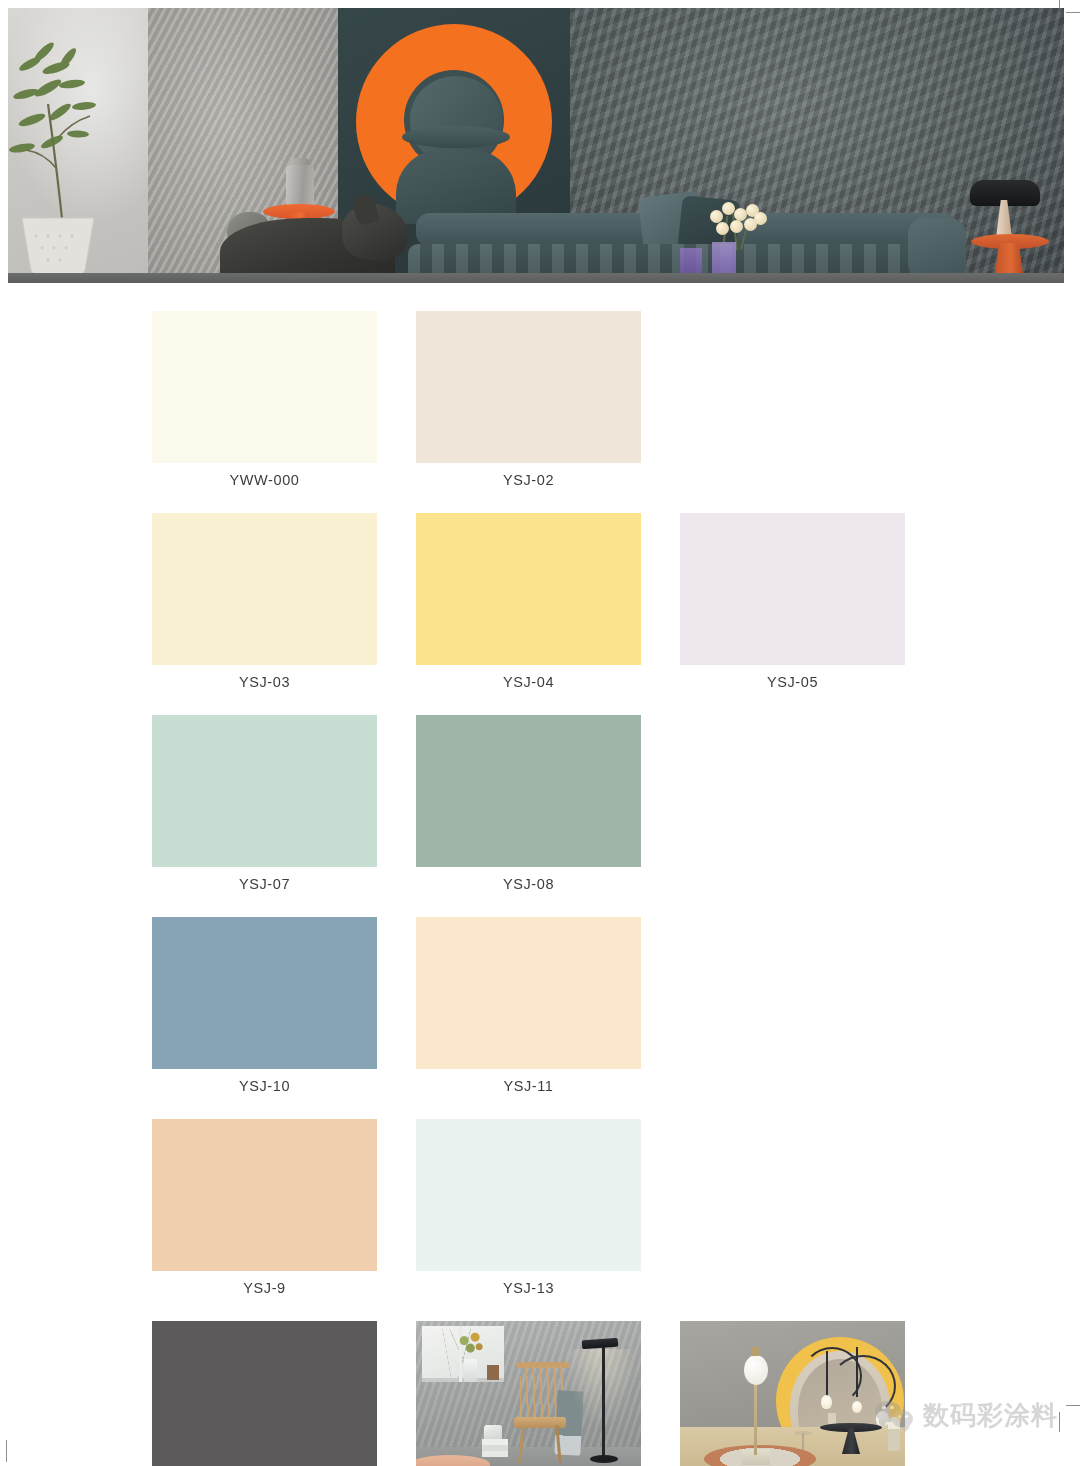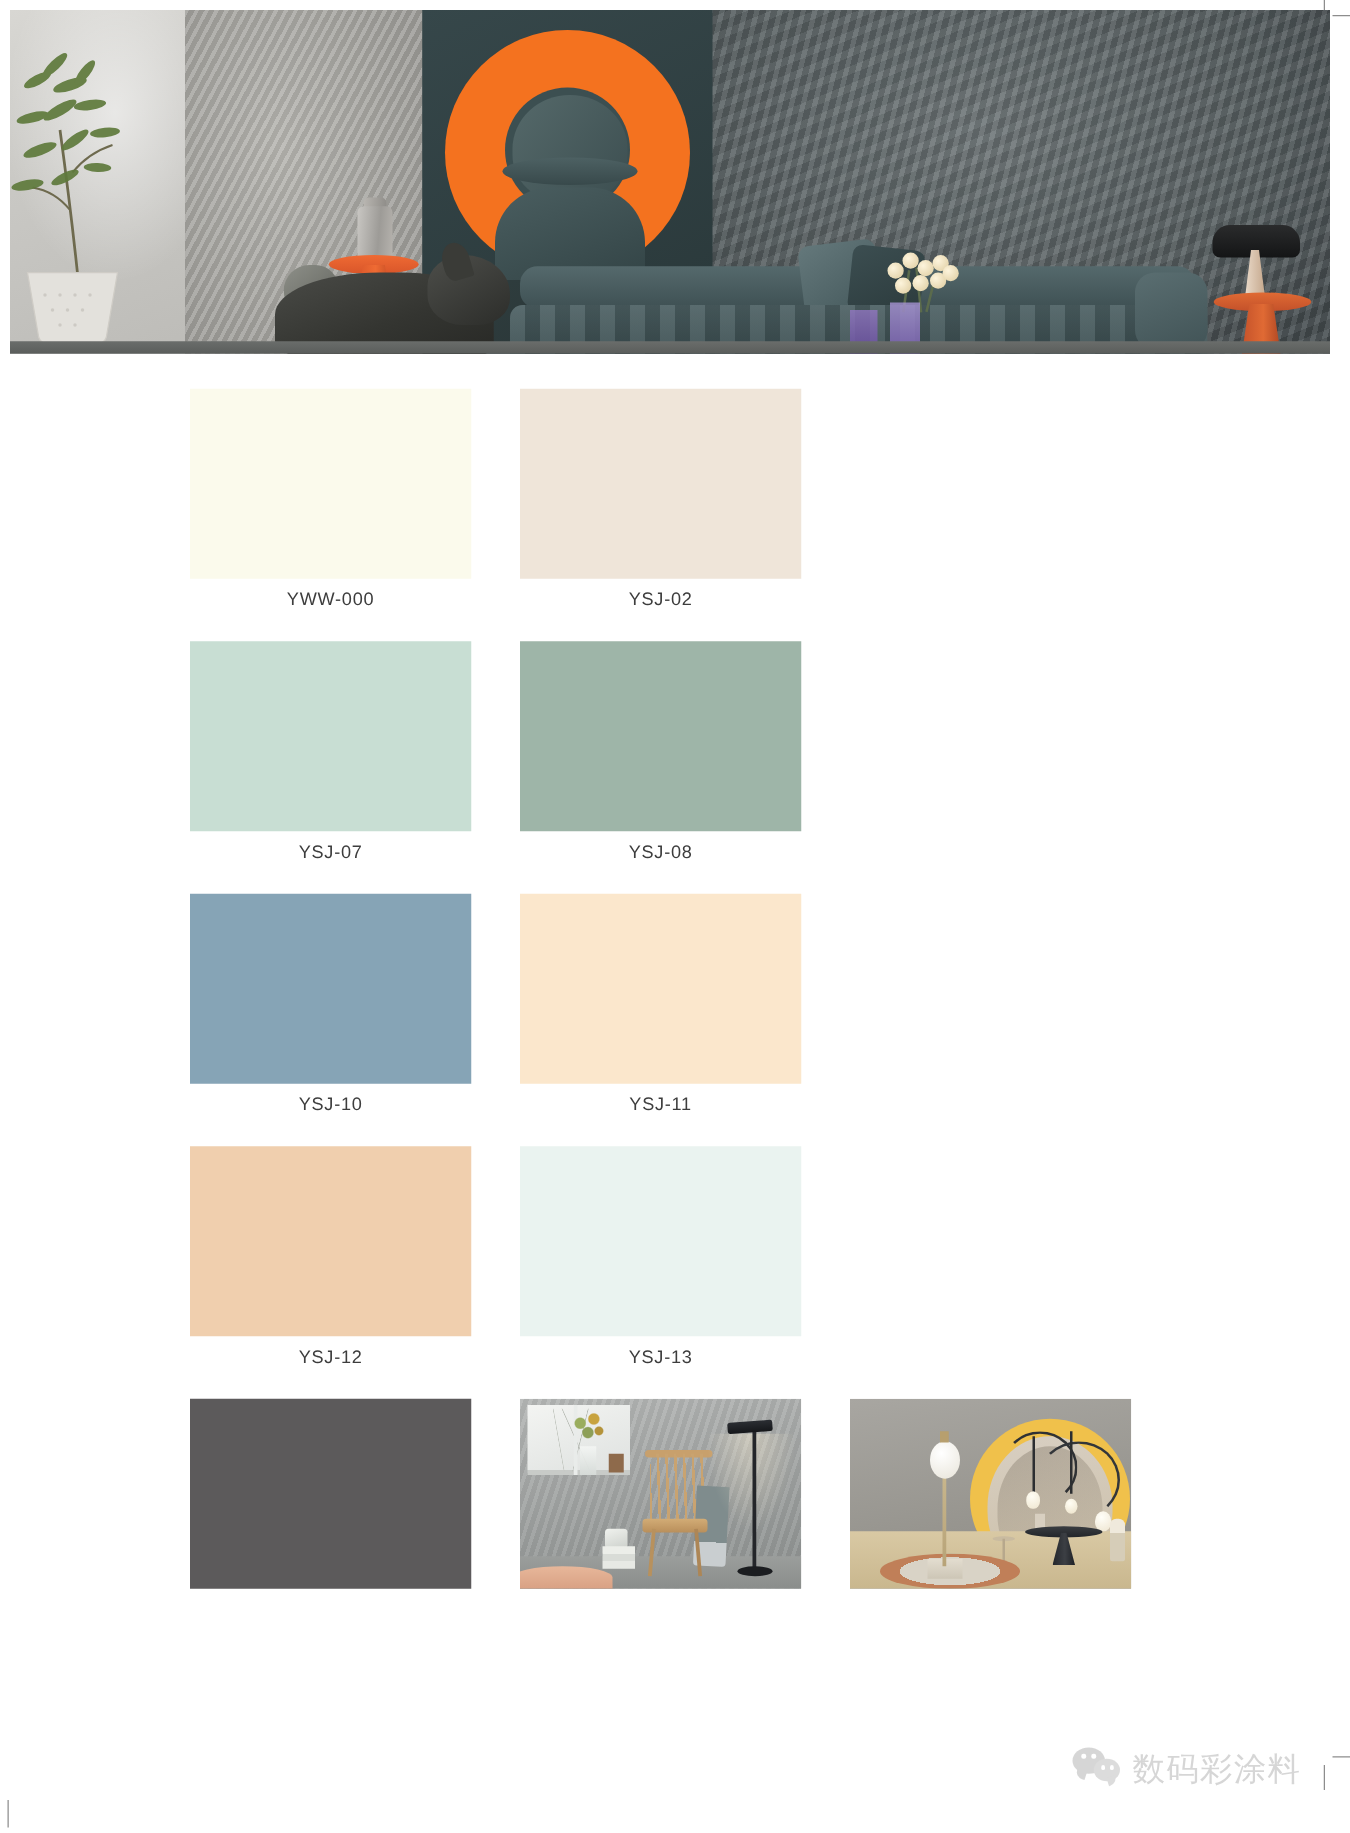--- a/index.html
+++ b/index.html
@@ -472,26 +472,27 @@
   }
   .p2-small-chair {
     position: absolute; left: 208px; top: 96px; width: 12px; height: 34px;
     background: linear-gradient(180deg, #efe9dc 0 34%, #d6cdb8 34% 100%);
     border-radius: 5px 5px 2px 2px;
   }
 
   
   .footer-brand {
     position: absolute;
-    right: 39px;
+    right: 22px;
     top: 1398px;
     display: flex;
-    align-items: flex-start;
+    align-items: center;
     gap: 10px;
     opacity: .40;
+    font-weight: bold;
   }
   .wechat-icon { width: 38px; height: 30px; position: relative; }
   .wechat-icon .bub-a {
     position: absolute; left: 0; top: 0; width: 26px; height: 21px;
     border-radius: 50%;
     background: #9b9b9b;
   }
   .wechat-icon .bub-a::after {
     content: ""; position: absolute; left: 3px; bottom: -4px;
     width: 8px; height: 8px; background: #9b9b9b;
@@ -630,20 +631,34 @@
       <div class="cell">
         <div class="swatch" style="background-color: rgb(251, 250, 236);"></div>
         <span class="swatch-label">YWW-000</span>
       </div>
       <div class="cell">
         <div class="swatch" style="background-color: rgb(239, 229, 217);"></div>
         <span class="swatch-label">YSJ-02</span>
       </div>
     </div>
 
+    <div class="grid-row">
+      <div class="cell">
+        <div class="swatch" style="background-color: rgb(250, 241, 210);"></div>
+        <span class="swatch-label">YSJ-03</span>
+      </div>
+      <div class="cell">
+        <div class="swatch" style="background-color: rgb(251, 228, 141);"></div>
+        <span class="swatch-label">YSJ-04</span>
+      </div>
+      <div class="cell">
+        <div class="swatch" style="background-color: rgb(238, 232, 238);"></div>
+        <span class="swatch-label">YSJ-05</span>
+      </div>
+    </div>
 
     <div class="grid-row">
       <div class="cell">
         <div class="swatch" style="background-color: rgb(200, 222, 211);"></div>
         <span class="swatch-label">YSJ-07</span>
       </div>
       <div class="cell">
         <div class="swatch" style="background-color: rgb(158, 181, 168);"></div>
         <span class="swatch-label">YSJ-08</span>
       </div>
@@ -656,21 +671,21 @@
       </div>
       <div class="cell">
         <div class="swatch" style="background-color: rgb(251, 231, 204);"></div>
         <span class="swatch-label">YSJ-11</span>
       </div>
     </div>
 
     <div class="grid-row">
       <div class="cell">
         <div class="swatch" style="background-color: rgb(240, 207, 174);"></div>
-        <span class="swatch-label">YSJ-12</span>
+        <span class="swatch-label">YSJ-9</span>
       </div>
       <div class="cell">
         <div class="swatch" style="background-color: rgb(234, 243, 240);"></div>
         <span class="swatch-label">YSJ-13</span>
       </div>
     </div>
 
     <div class="grid-row">
       <div class="cell">
         <div class="swatch" style="background-color: rgb(92, 90, 91);"></div>

